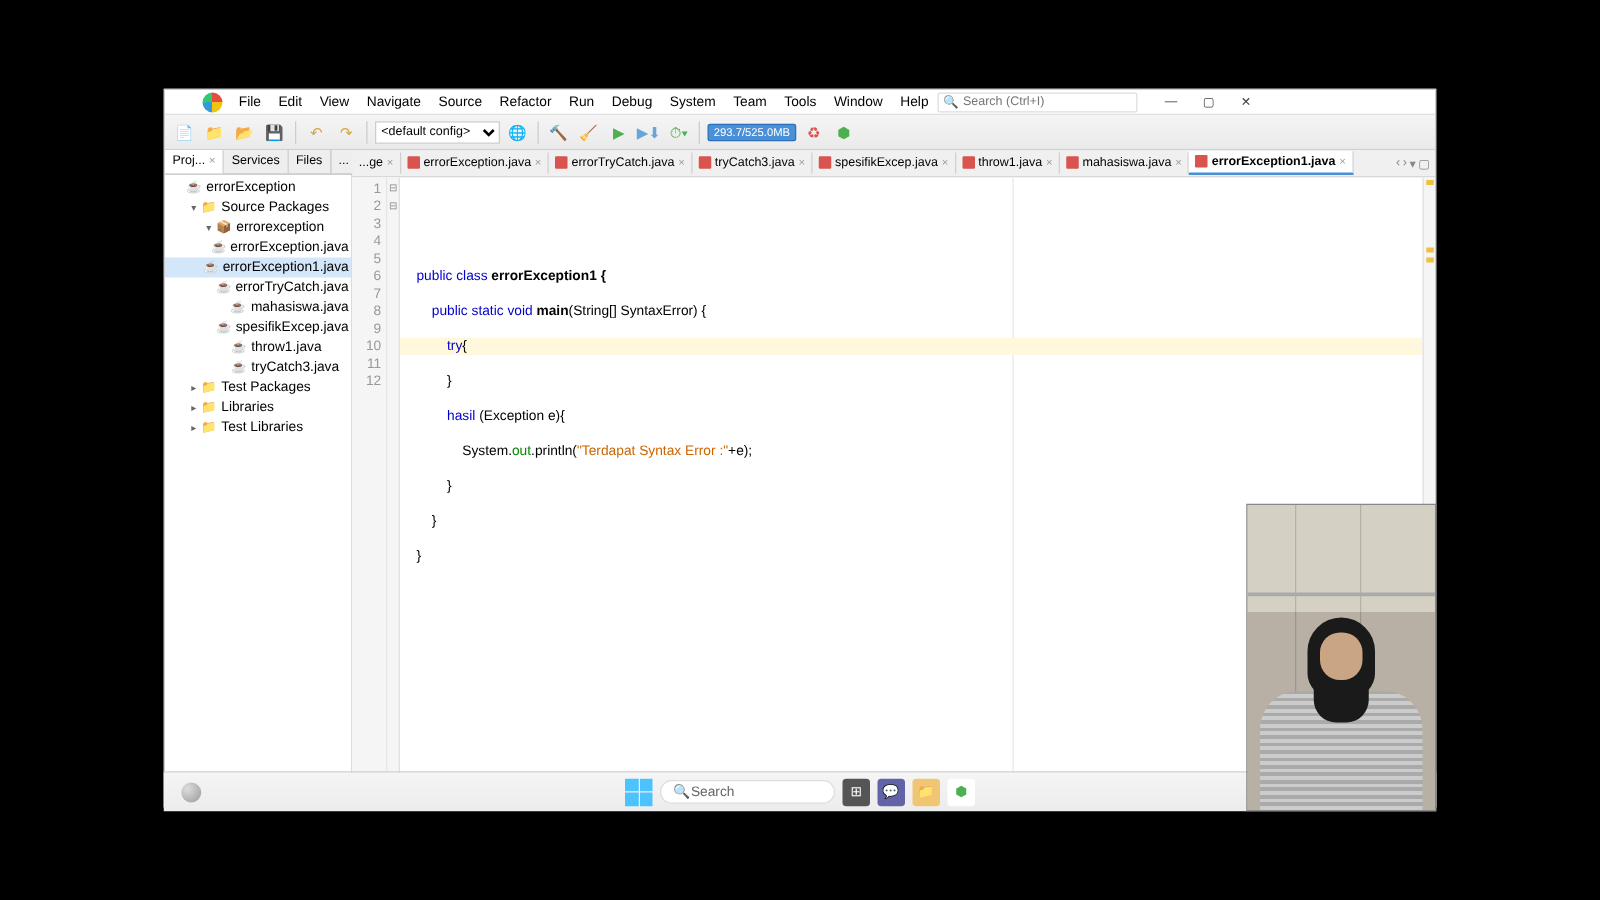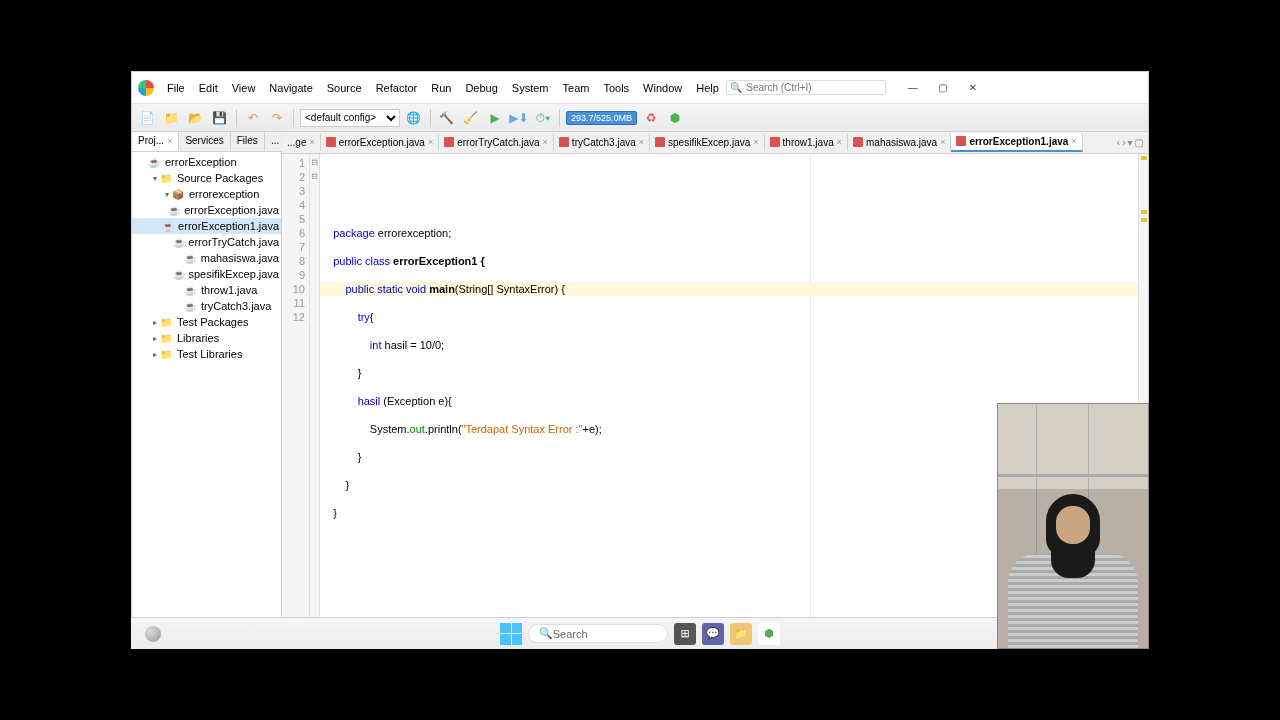--- a/index.html
+++ b/index.html
@@ -1,18 +1,18 @@
 <!DOCTYPE html>
 <html><head>
 <meta charset="utf-8">
 <style>
 * { margin: 0; padding: 0; box-sizing: border-box; font-family: 'Segoe UI', Tahoma, sans-serif; }
 body { background: #000; width: 1280px; height: 720px; overflow: hidden; position: relative; }
 .app-window { position: absolute; left: 131px; top: 71px; width: 1018px; height: 575px; background: #fff; border: 1px solid #ccc; display: flex; flex-direction: column; }
-.title-bar { height: 32px; display: flex; align-items: center; background: #fff; border-bottom: 1px solid #e0e0e0; font-size: 11px; }
+.title-bar { height: 20px; display: flex; align-items: center; background: #fff; border-bottom: 1px solid #e0e0e0; font-size: 11px; padding-left: 24px; }
 .nb-logo { width: 16px; height: 16px; margin: 0 6px; border-radius: 50%; background: conic-gradient(#e74c3c 0 90deg,#f1c40f 90deg 180deg,#3498db 180deg 270deg,#2ecc71 270deg 360deg); }
 .menu-bar { display: flex; gap: 0; }
 .menu-item { padding: 3px 7px; font-size: 11px; cursor: pointer; }
 .title-center { flex: 1; text-align: center; color: #666; font-size: 11px; }
 .search-box { display: flex; align-items: center; border: 1px solid #ddd; border-radius: 2px; padding: 1px 4px; margin-right: 4px; width: 160px; }
 .search-icon { font-size: 10px; color: #888; margin-right: 3px; }
 .search-input { border: none; font-size: 10px; width: 130px; outline: none; color: #888; }
 .win-controls { display: flex; margin-left: 8px; }
 .win-btn { width: 30px; height: 20px; display: flex; align-items: center; justify-content: center; font-size: 10px; cursor: pointer; color: #444; }
 .toolbar { height: 28px; background: linear-gradient(#f5f5f5,#eaeaea); border-bottom: 1px solid #d0d0d0; display: flex; align-items: center; padding: 0 6px; gap: 4px; }
@@ -292,25 +292,23 @@
             <div></div>
             <div></div>
             <div></div>
             <div></div>
             <div></div>
           </div>
         <div class="code">
           <div class="right-margin"></div>
           <div class="hl-line" id="hl" style="top: 128px;"></div>
           <div class="code-content">
-<div class="code-line">   <span class="kw">package</span><span> errorexception;</span></div>
 <div class="code-line">   <span class="kw">public class</span><span class="cls"> errorException1 {</span></div>
 <div class="code-line">       <span class="kw">public static void</span><span class="cls"> main</span><span>(String[] SyntaxError) </span><span>{</span></div>
 <div class="code-line">           <span class="kw">try</span><span>{</span></div>
-<div class="code-line">               <span class="kw">int</span><span> hasil = 10/0;</span></div>
 <div class="code-line">           <span>}</span></div>
 <div class="code-line">           <span class="kw">hasil</span><span> (Exception e){</span></div>
 <div class="code-line">               <span>System.</span><span class="fld">out</span><span>.println(</span><span class="str">"Terdapat Syntax Error :"</span><span>+e);</span></div>
 <div class="code-line">           <span>}</span></div>
 <div class="code-line">       <span>}</span></div>
 <div class="code-line">   <span>}</span></div>
 <div class="code-line"></div>
           </div>
         </div>
         <div class="err-strip">

